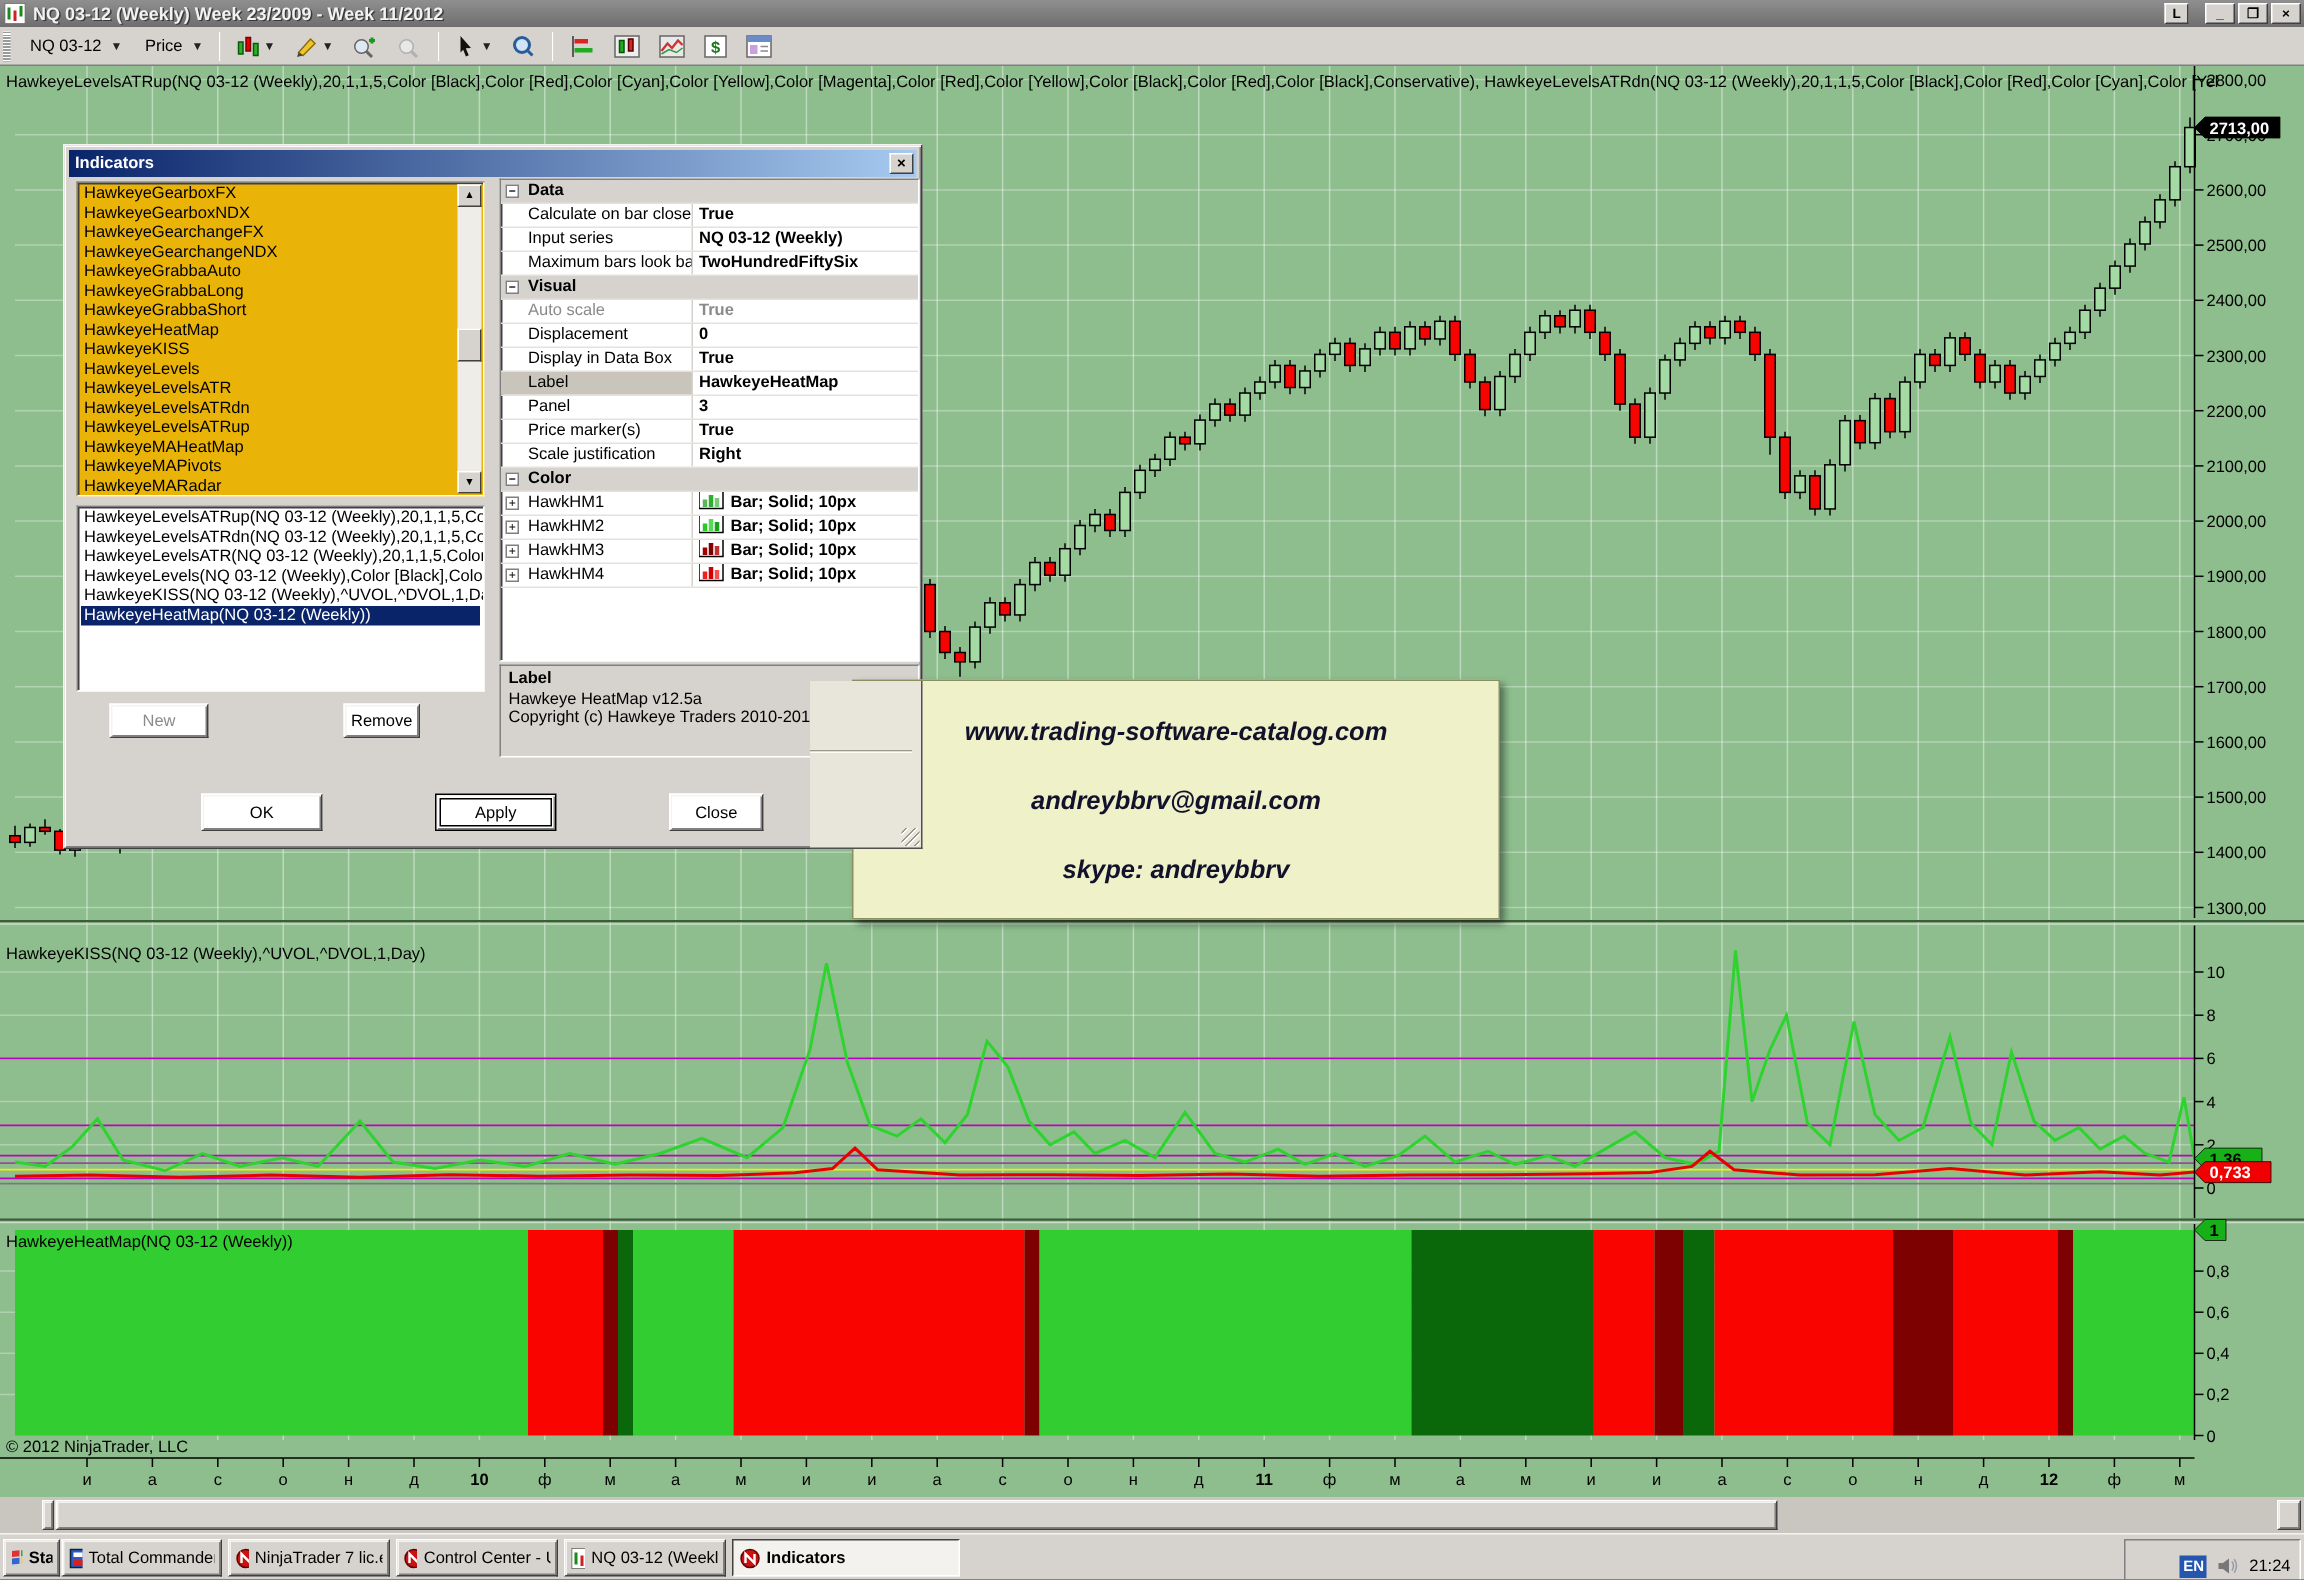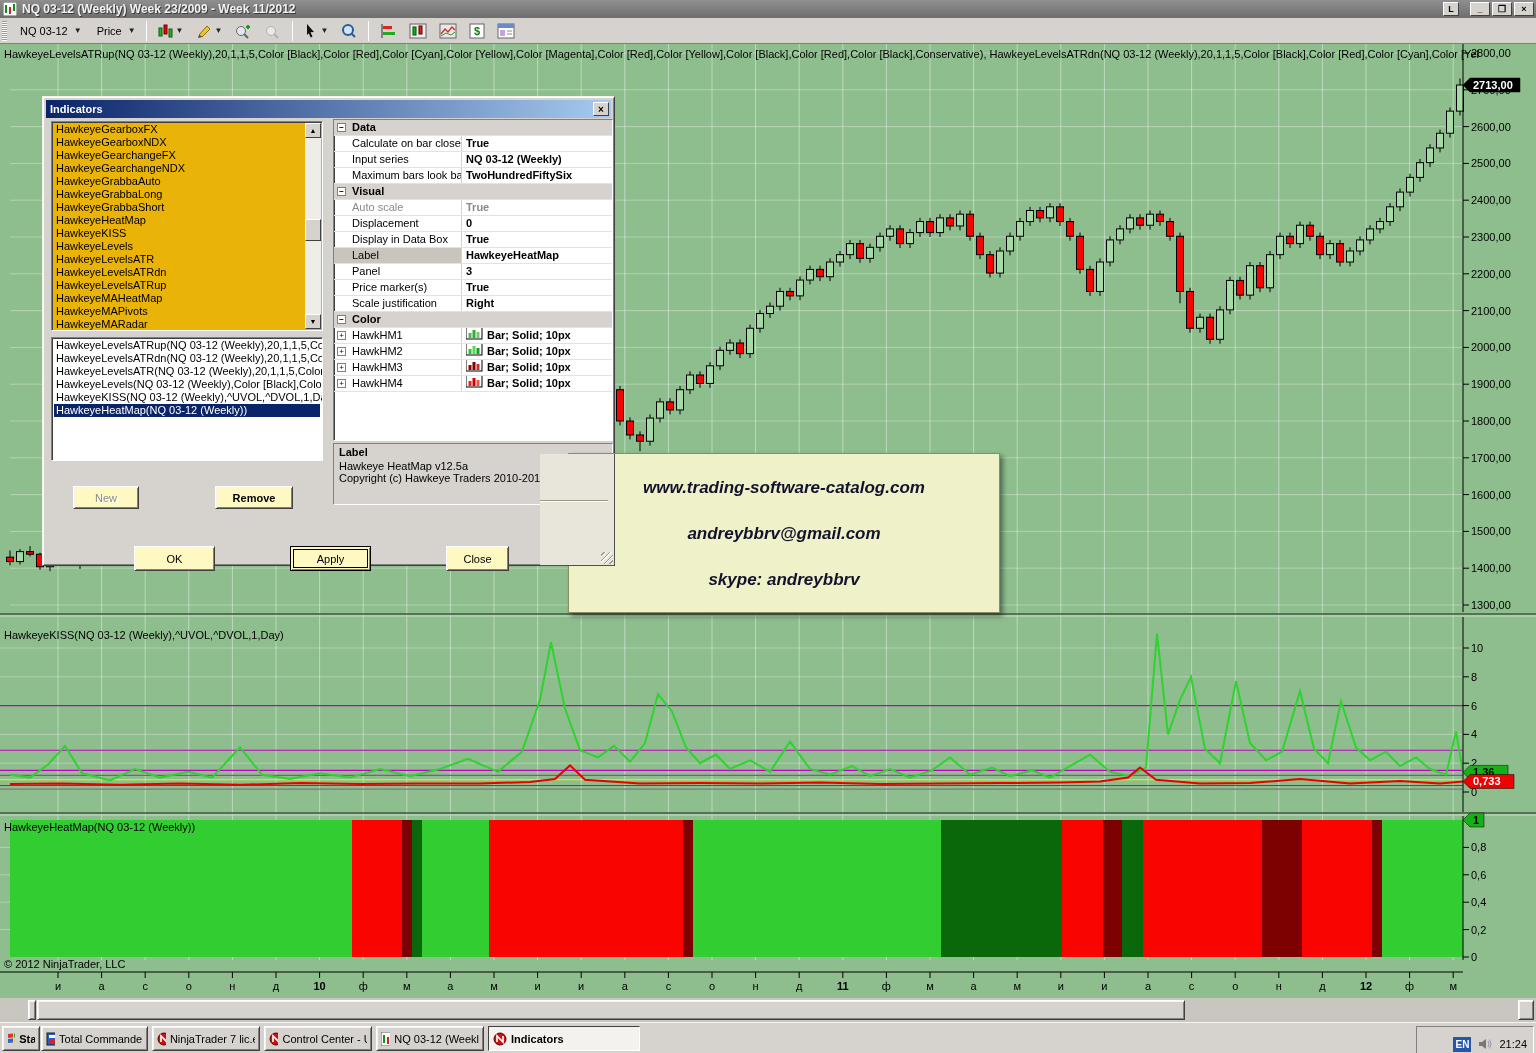--- a/index.html
+++ b/index.html
@@ -41,23 +41,23 @@
   .li.sel{background:#0a246a;color:#fff;}
   .vscroll{position:absolute;right:2px;top:2px;width:16px;bottom:2px;background:#efede8;}
   .sbtn{position:absolute;left:0;width:16px;height:15px;background:#d6d3ce;
     border-top:1px solid #fff;border-left:1px solid #fff;border-right:1px solid #404040;border-bottom:1px solid #404040;
     font-size:7px;text-align:center;line-height:13px;padding:0;}
   .thumb{position:absolute;left:0;width:16px;height:22px;background:#d6d3ce;
     border-top:1px solid #fff;border-left:1px solid #fff;border-right:1px solid #404040;border-bottom:1px solid #404040;}
   .cfglist{position:absolute;left:8px;top:240px;width:272px;height:124px;background:#fff;
     border-top:1px solid #808080;border-left:1px solid #808080;border-right:1px solid #fff;border-bottom:1px solid #fff;
     box-shadow:inset 1px 1px 0 #404040;overflow:hidden;padding:1px 2px;}
-  .btn{position:absolute;height:23px;background:#fef9c3;font-size:11px;
+  .btn{position:absolute;height:23px;background:#ffffff;font-size:11px;
     border-top:1px solid #fff;border-left:1px solid #fff;border-right:1px solid #404040;border-bottom:1px solid #404040;
-    box-shadow:inset 1px 1px 0 #f4f3f0, inset -1px -1px 0 #808080;text-align:center;padding:0;margin-top:17px;}
+    box-shadow:inset 1px 1px 0 #f4f3f0, inset -1px -1px 0 #808080;text-align:center;padding:0;}
   .btn:disabled,.btn.disabled{color:#8a8a8a;text-shadow:1px 1px 0 #fff;}
   .btn.focus{outline:1px solid #000;outline-offset:-4px;border-color:#000;}
   
   .pgrid{position:absolute;left:290px;top:22px;width:280px;height:322px;background:#fff;
     border-top:1px solid #808080;border-left:1px solid #808080;border-right:1px solid #fff;border-bottom:1px solid #fff;
     box-shadow:inset 1px 1px 0 #404040;overflow:hidden;}
   .prow{position:relative;height:16px;line-height:15px;border-bottom:1px solid #e4e2dc;display:flex;}
   .prow .pl{width:128px;padding-left:18px;border-right:1px solid #d6d3ce;overflow:hidden;white-space:nowrap;}
   .prow .pv{flex:1;padding-left:4px;font-weight:bold;overflow:hidden;white-space:nowrap;display:flex;align-items:center;}
   .prow.section{background:#d6d3ce;font-weight:bold;}
@@ -684,21 +684,21 @@
     </div>
     <div class="cfglist" id="cfg-list">
         <div class="li">HawkeyeLevelsATRup(NQ 03-12 (Weekly),20,1,1,5,Colo</div>
         <div class="li">HawkeyeLevelsATRdn(NQ 03-12 (Weekly),20,1,1,5,Colo</div>
         <div class="li">HawkeyeLevelsATR(NQ 03-12 (Weekly),20,1,1,5,Color [</div>
         <div class="li">HawkeyeLevels(NQ 03-12 (Weekly),Color [Black],Color [</div>
         <div class="li">HawkeyeKISS(NQ 03-12 (Weekly),^UVOL,^DVOL,1,Day</div>
         <div class="li sel">HawkeyeHeatMap(NQ 03-12 (Weekly))</div>
       </div>
     <button class="btn disabled" style="left:30px;top:372px;width:66px;">New</button>
-    <button class="btn" style="left:172px;top:372px;width:78px;font-weight:bold;">Remove</button>
+    <button class="btn" style="left:186px;top:372px;width:51px;">Remove</button>
     <div class="pgrid" id="prop-grid">
         <div class="prow section">
           <span class="pmbox">−</span>
           <span class="pl">Data</span>
         </div>
         <div class="prow">
           <span class="pl">Calculate on bar close</span>
           <span class="pv">True</span>
         </div>
         <div class="prow">

